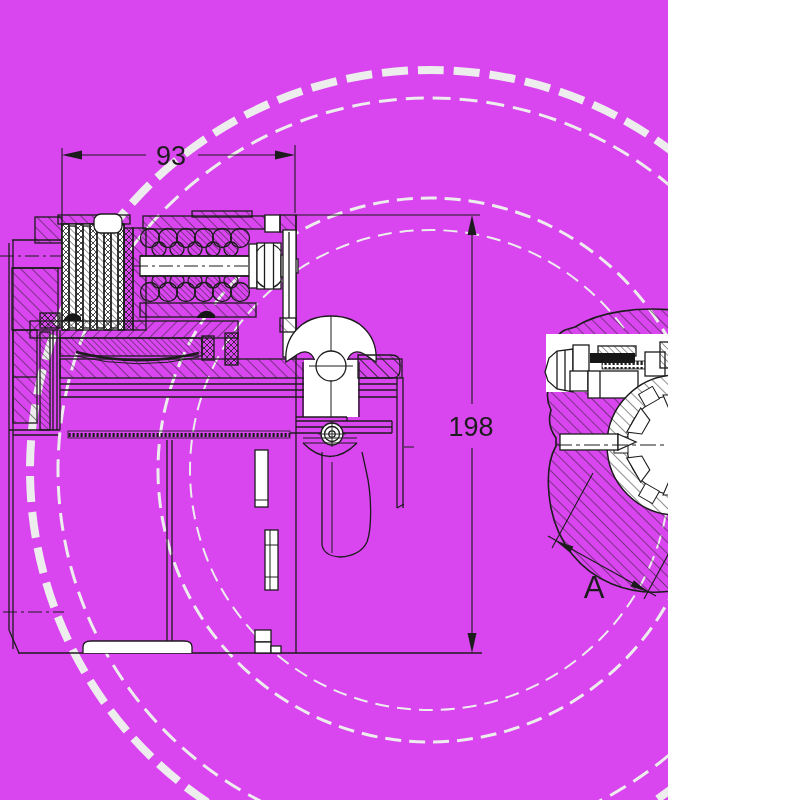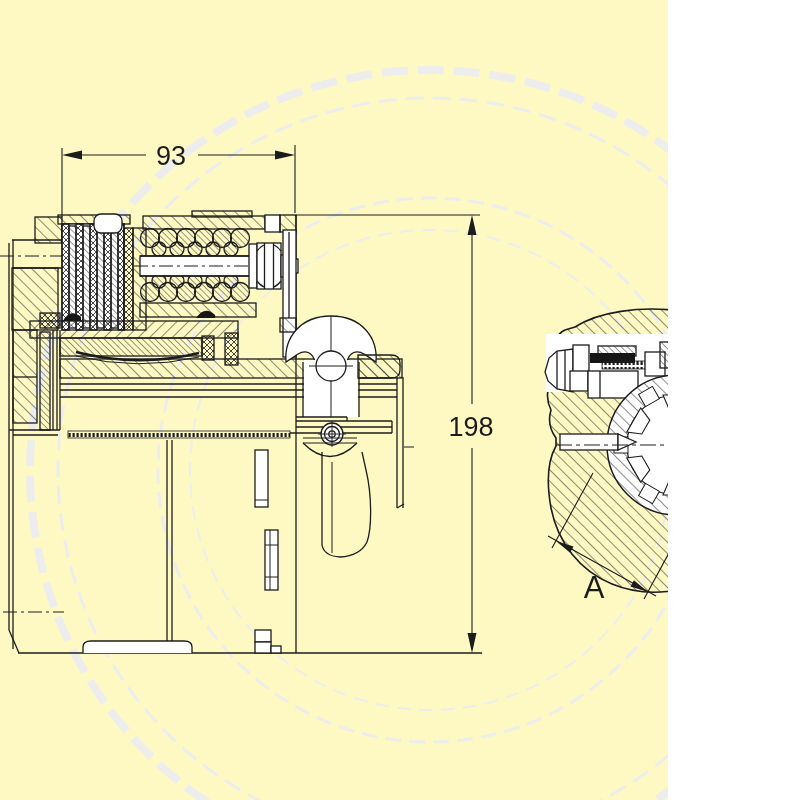--- a/index.html
+++ b/index.html
@@ -1,16 +1,16 @@
 <!DOCTYPE html>
 <html><head>
 <meta charset="utf-8">
 <style>
   html,body{margin:0;padding:0;background:#fff;}
-  .stage{position:relative;width:668px;height:800px;background:#fef9c3;overflow:hidden;
+  .stage{position:relative;width:668px;height:800px;background:#d946ef;overflow:hidden;
          font-family:"Liberation Sans", sans-serif;}
   svg{display:block;}
   text{font-family:"Liberation Sans", sans-serif;fill:#1c1c1c;}
   .dimtxt{font-size:27px;}
   .dimtxtA{font-size:31px;}
 </style>
 </head>
 <body>
 
 <div class="stage">

